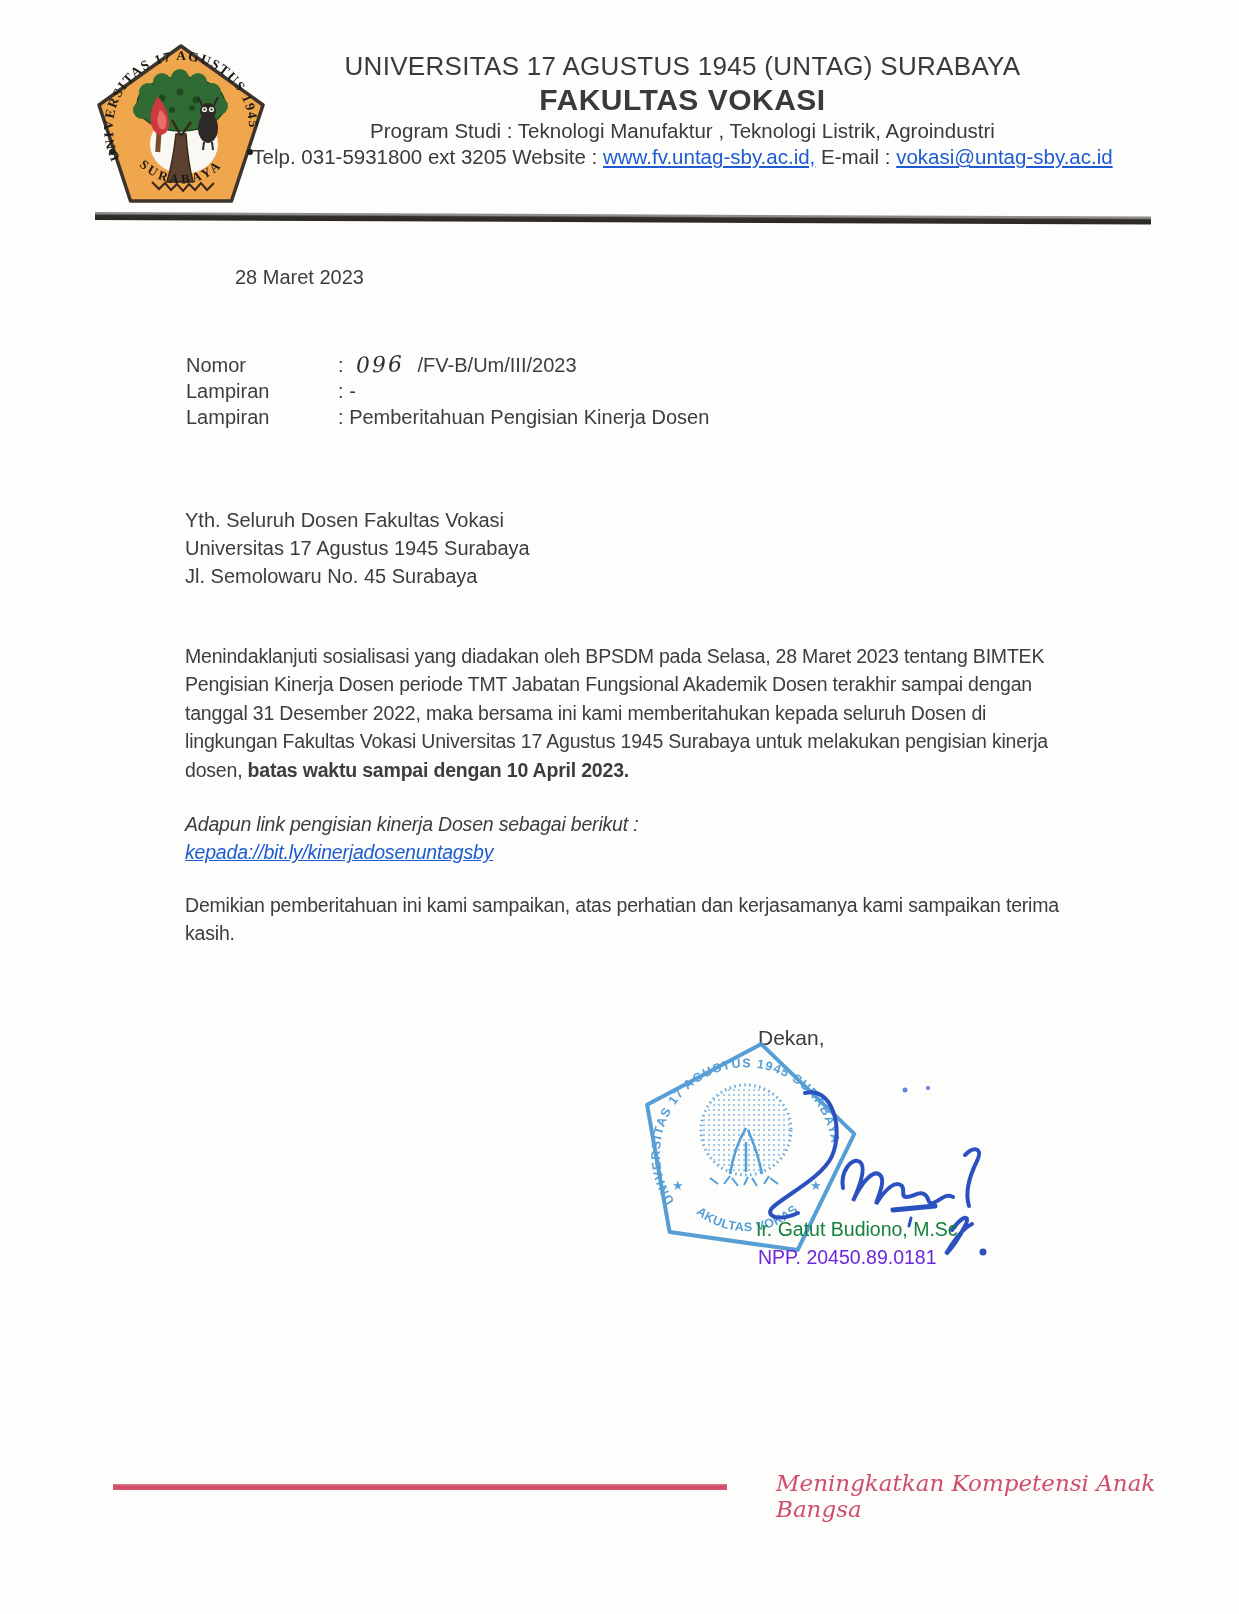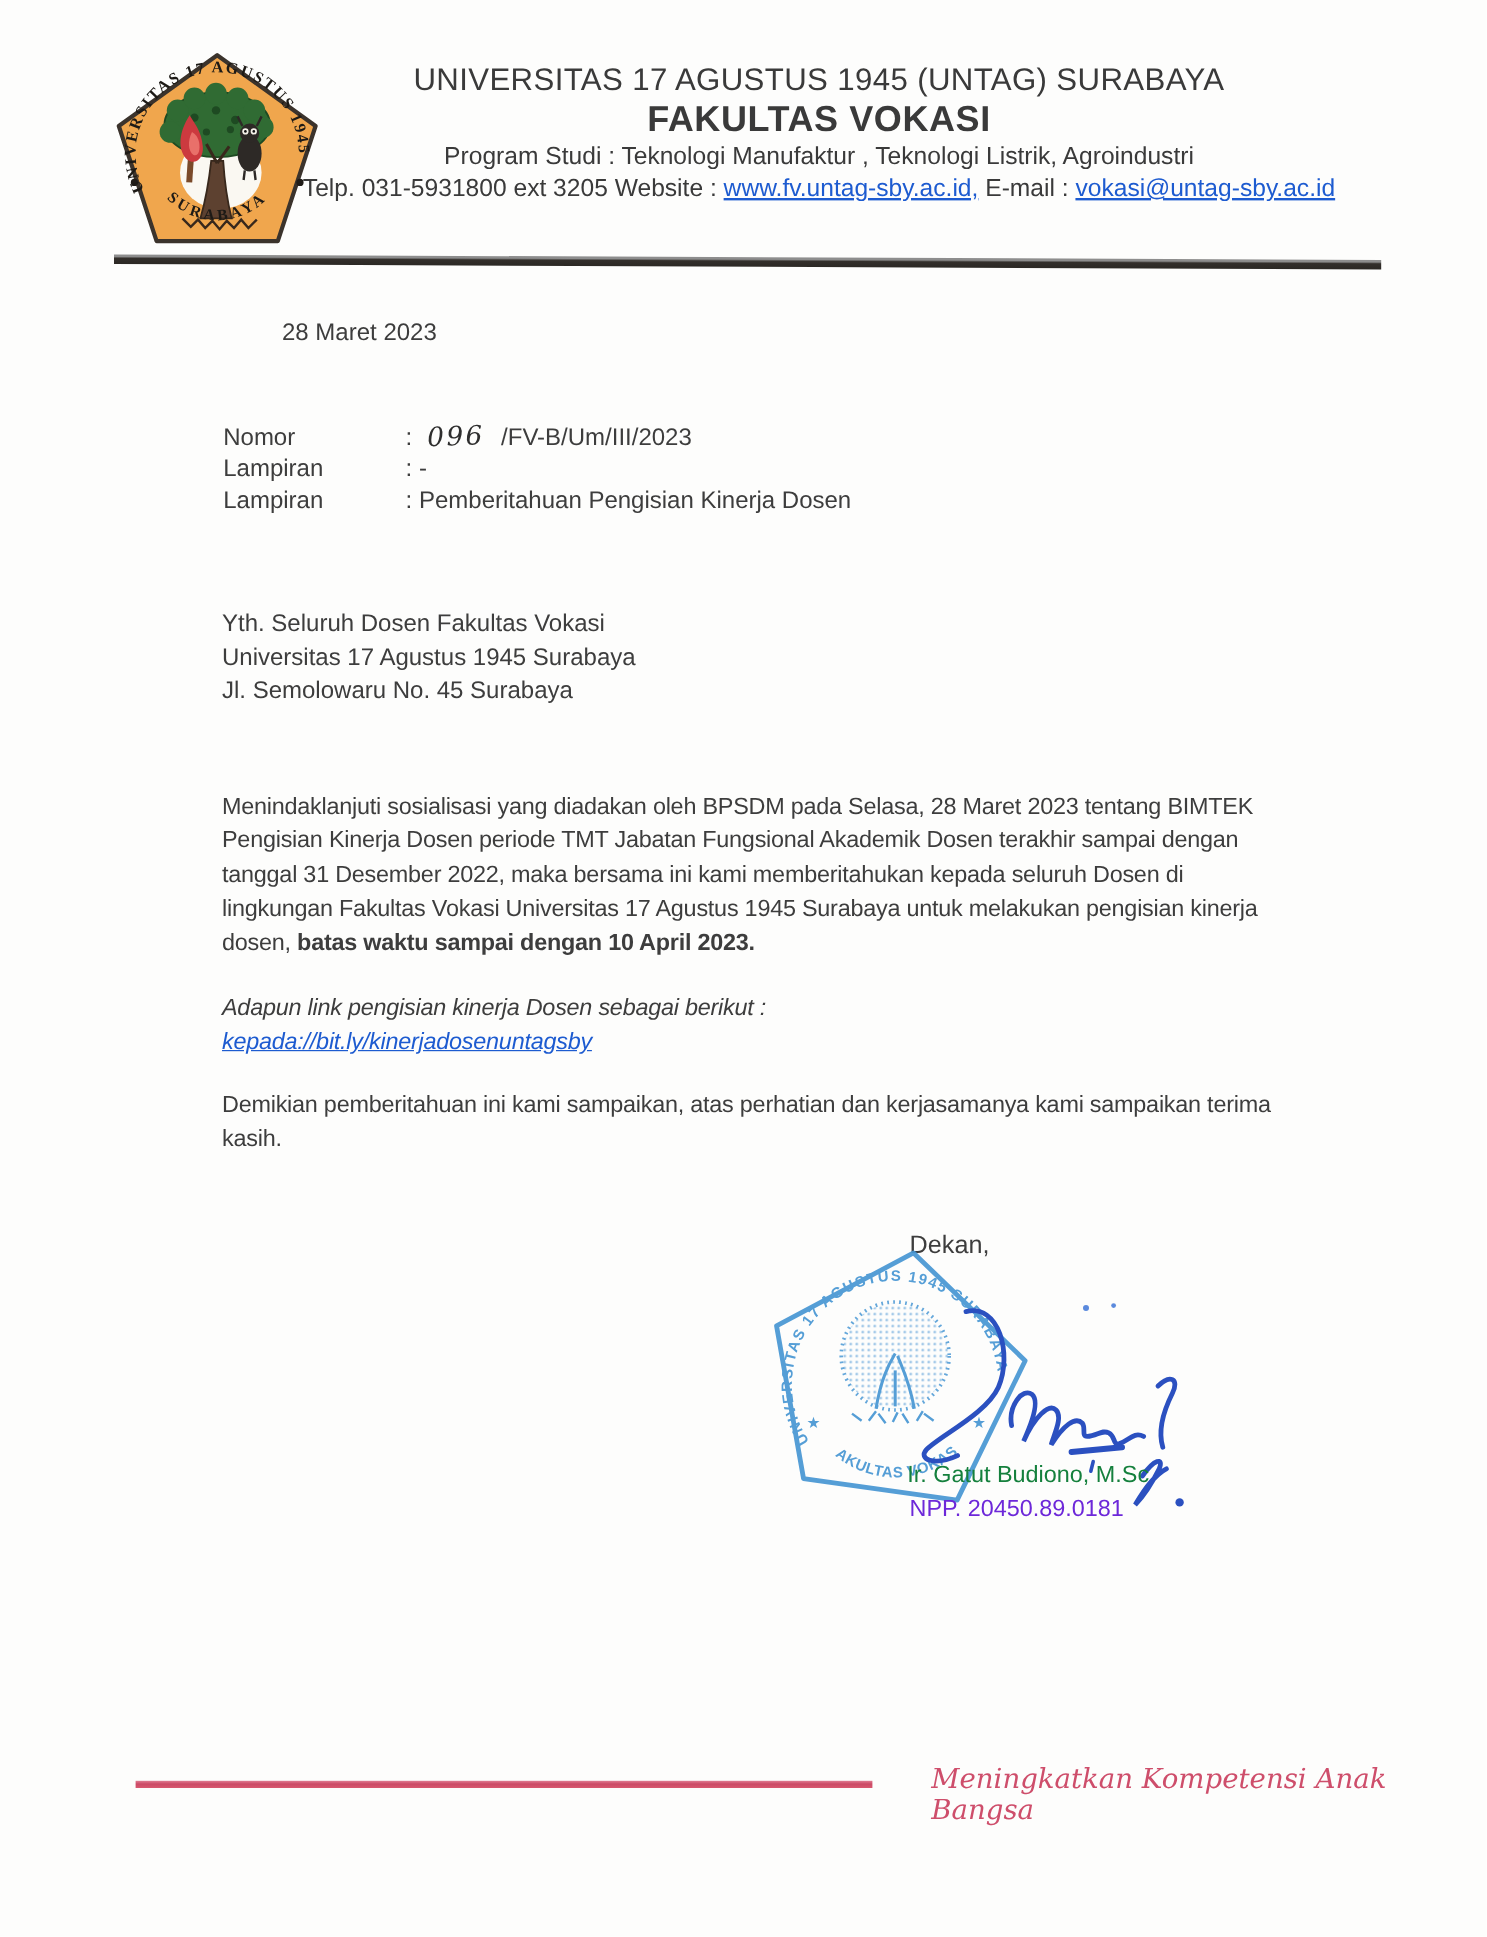--- a/index.html
+++ b/index.html
@@ -20,21 +20,21 @@
   
   .date{position:absolute;left:204px;top:266px;font-size:20px;margin-left:31px;}
   .meta{position:absolute;left:186px;top:352px;font-size:20px;line-height:26px;}
   .meta-row{white-space:nowrap;}
   .meta-lbl{display:inline-block;width:152px;}
   .hand{font-family:"DejaVu Serif",serif;font-style:italic;font-size:22px;color:#2e2e2e;
         display:inline-block;transform:rotate(-2deg);letter-spacing:2px;margin:0 14px 0 12px;}
   .recipient{position:absolute;left:185px;top:506px;font-size:20px;line-height:28px;}
   
   .body-block{position:absolute;left:185px;top:642px;width:890px;font-size:19.5px;
-              line-height:28.4px;letter-spacing:-.2px;margin-top:16px;}
+              line-height:28.4px;letter-spacing:-.2px;}
   .body-block p{margin:0;}
   .p1{margin-bottom:26px !important;}
   .p3-link{color:#1d5bd0;text-decoration:underline;cursor:pointer;}
   .p2wrap{margin-bottom:24px !important;font-style:italic;}
   
   .dekan{position:absolute;left:758px;top:1026px;font-size:21px;}
   .stamp-svg{position:absolute;left:612px;top:1038px;width:500px;height:235px;z-index:1;}
   .sig-name{position:absolute;left:756px;top:1218px;font-size:19.5px;color:#15803d;z-index:2;}
   .sig-npp{position:absolute;left:758px;top:1246px;font-size:19.5px;color:#6d28d9;z-index:2;}
   

